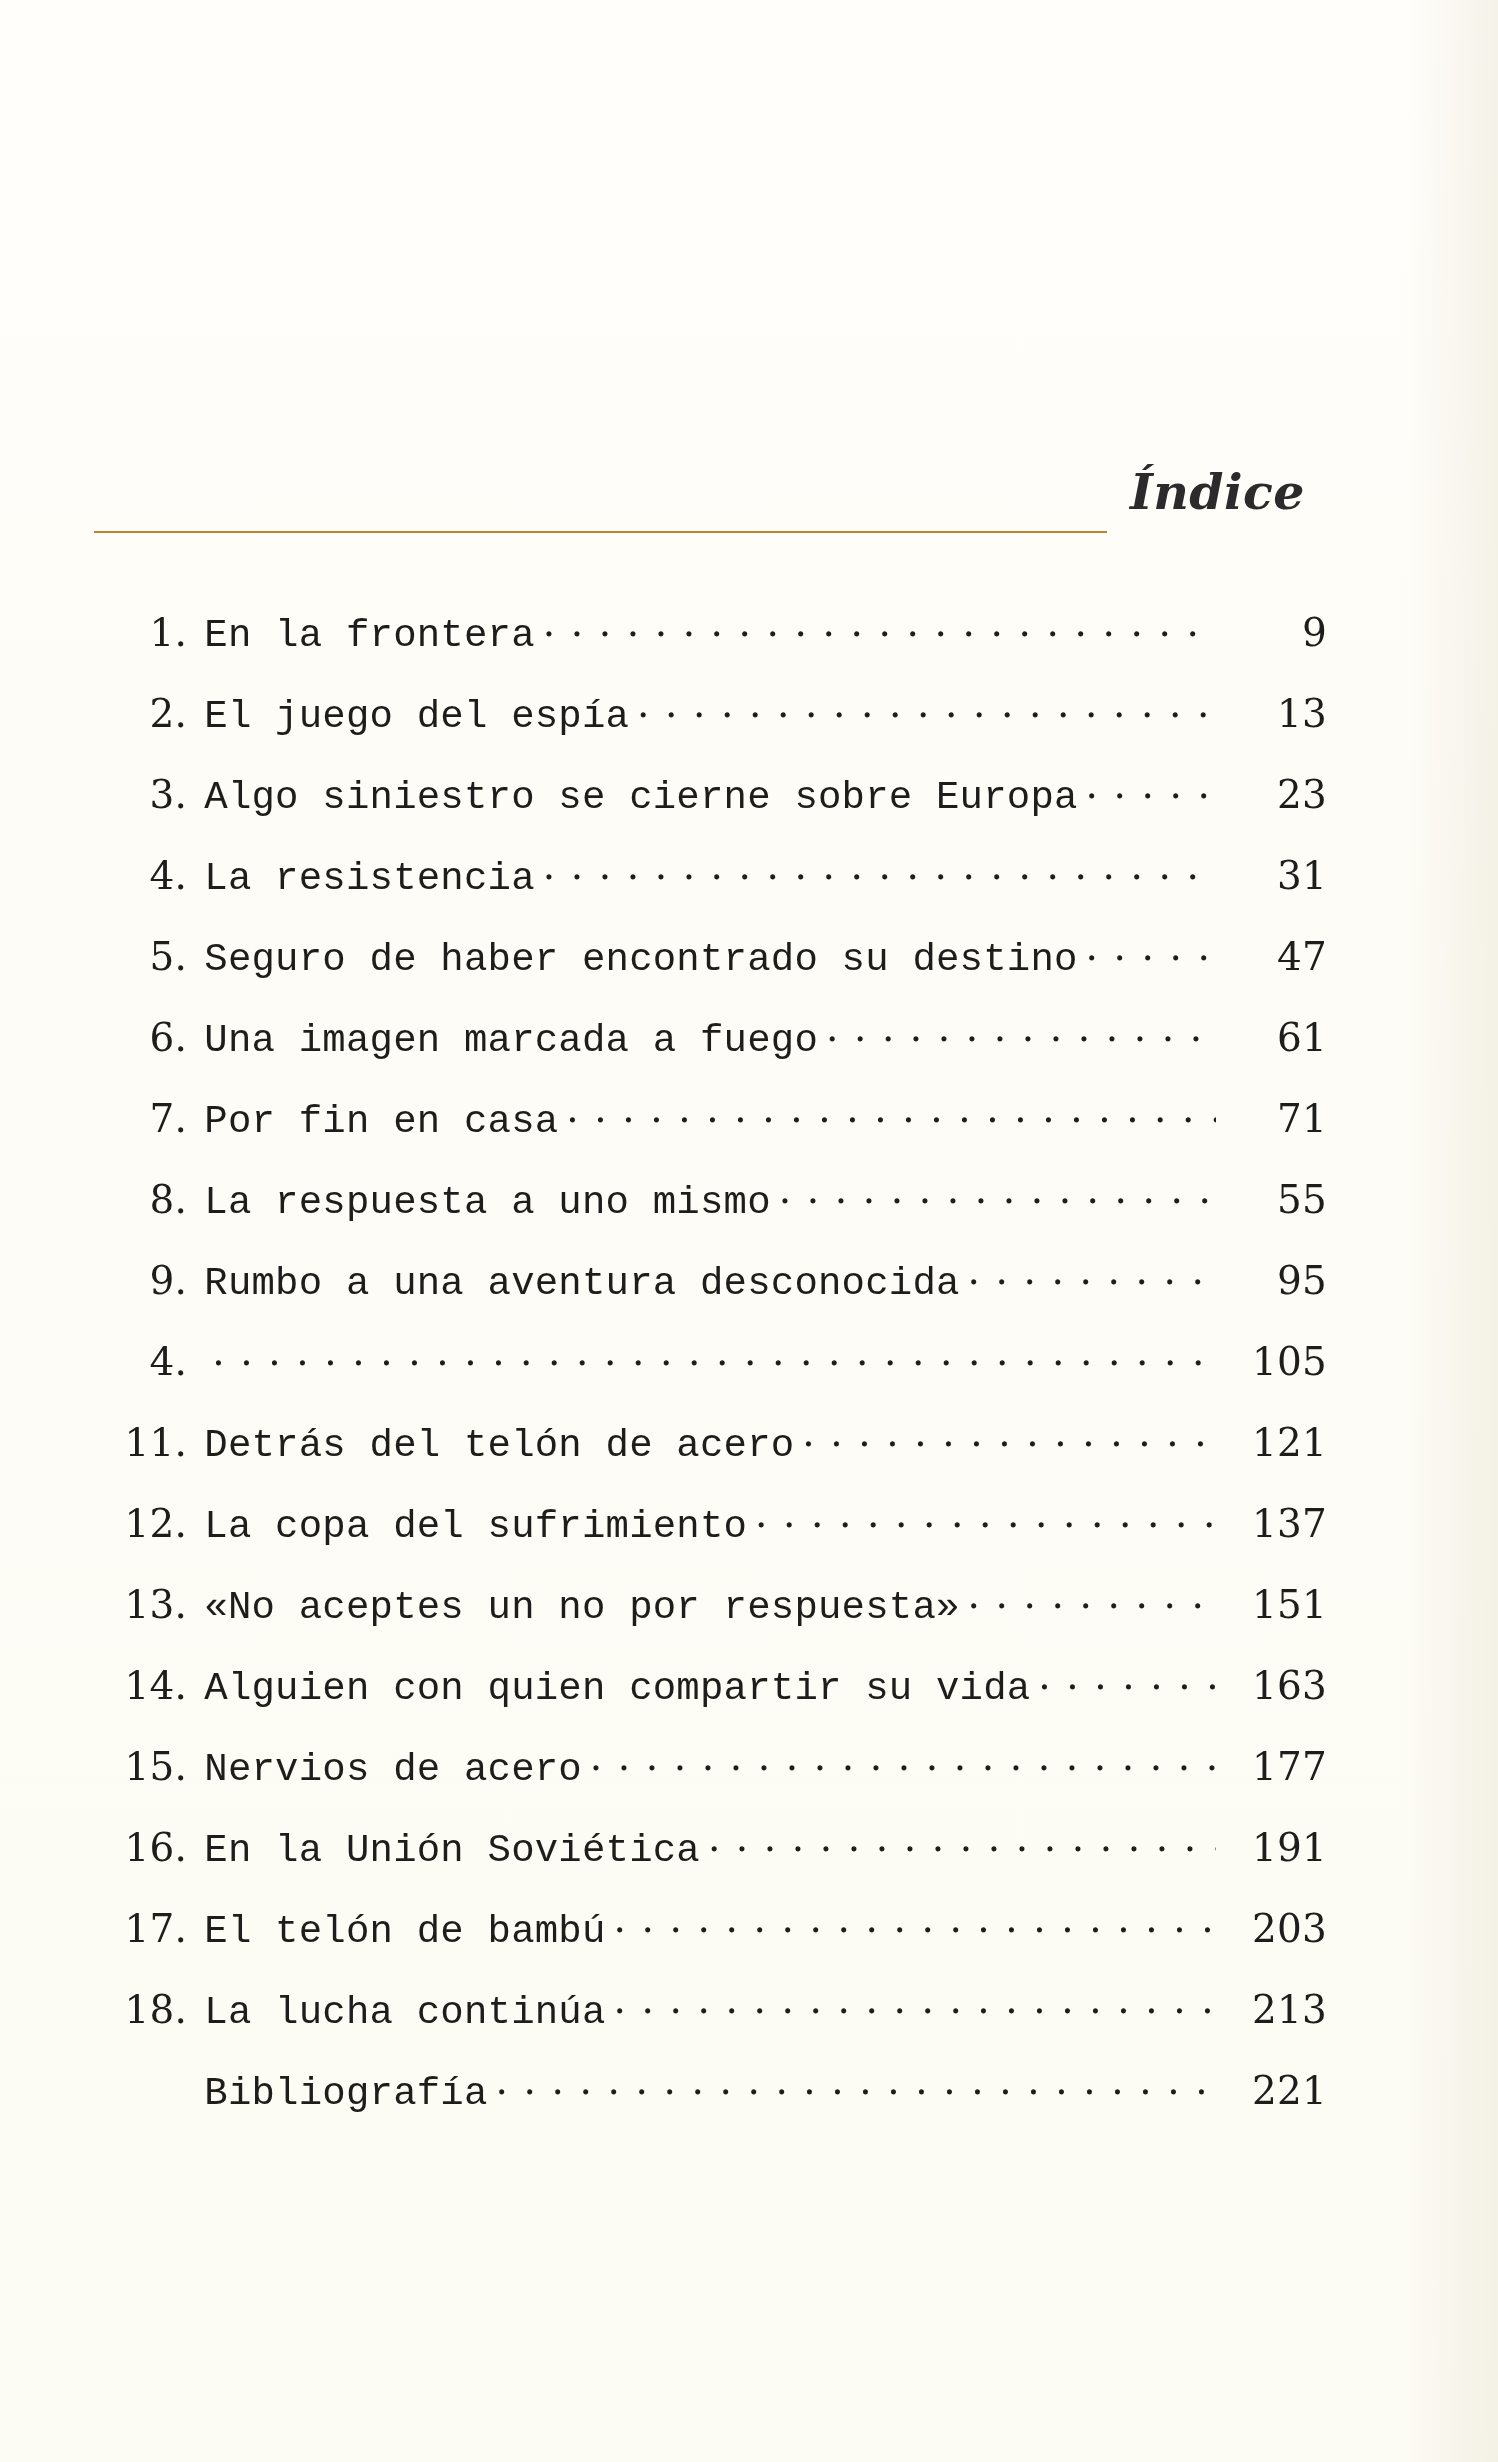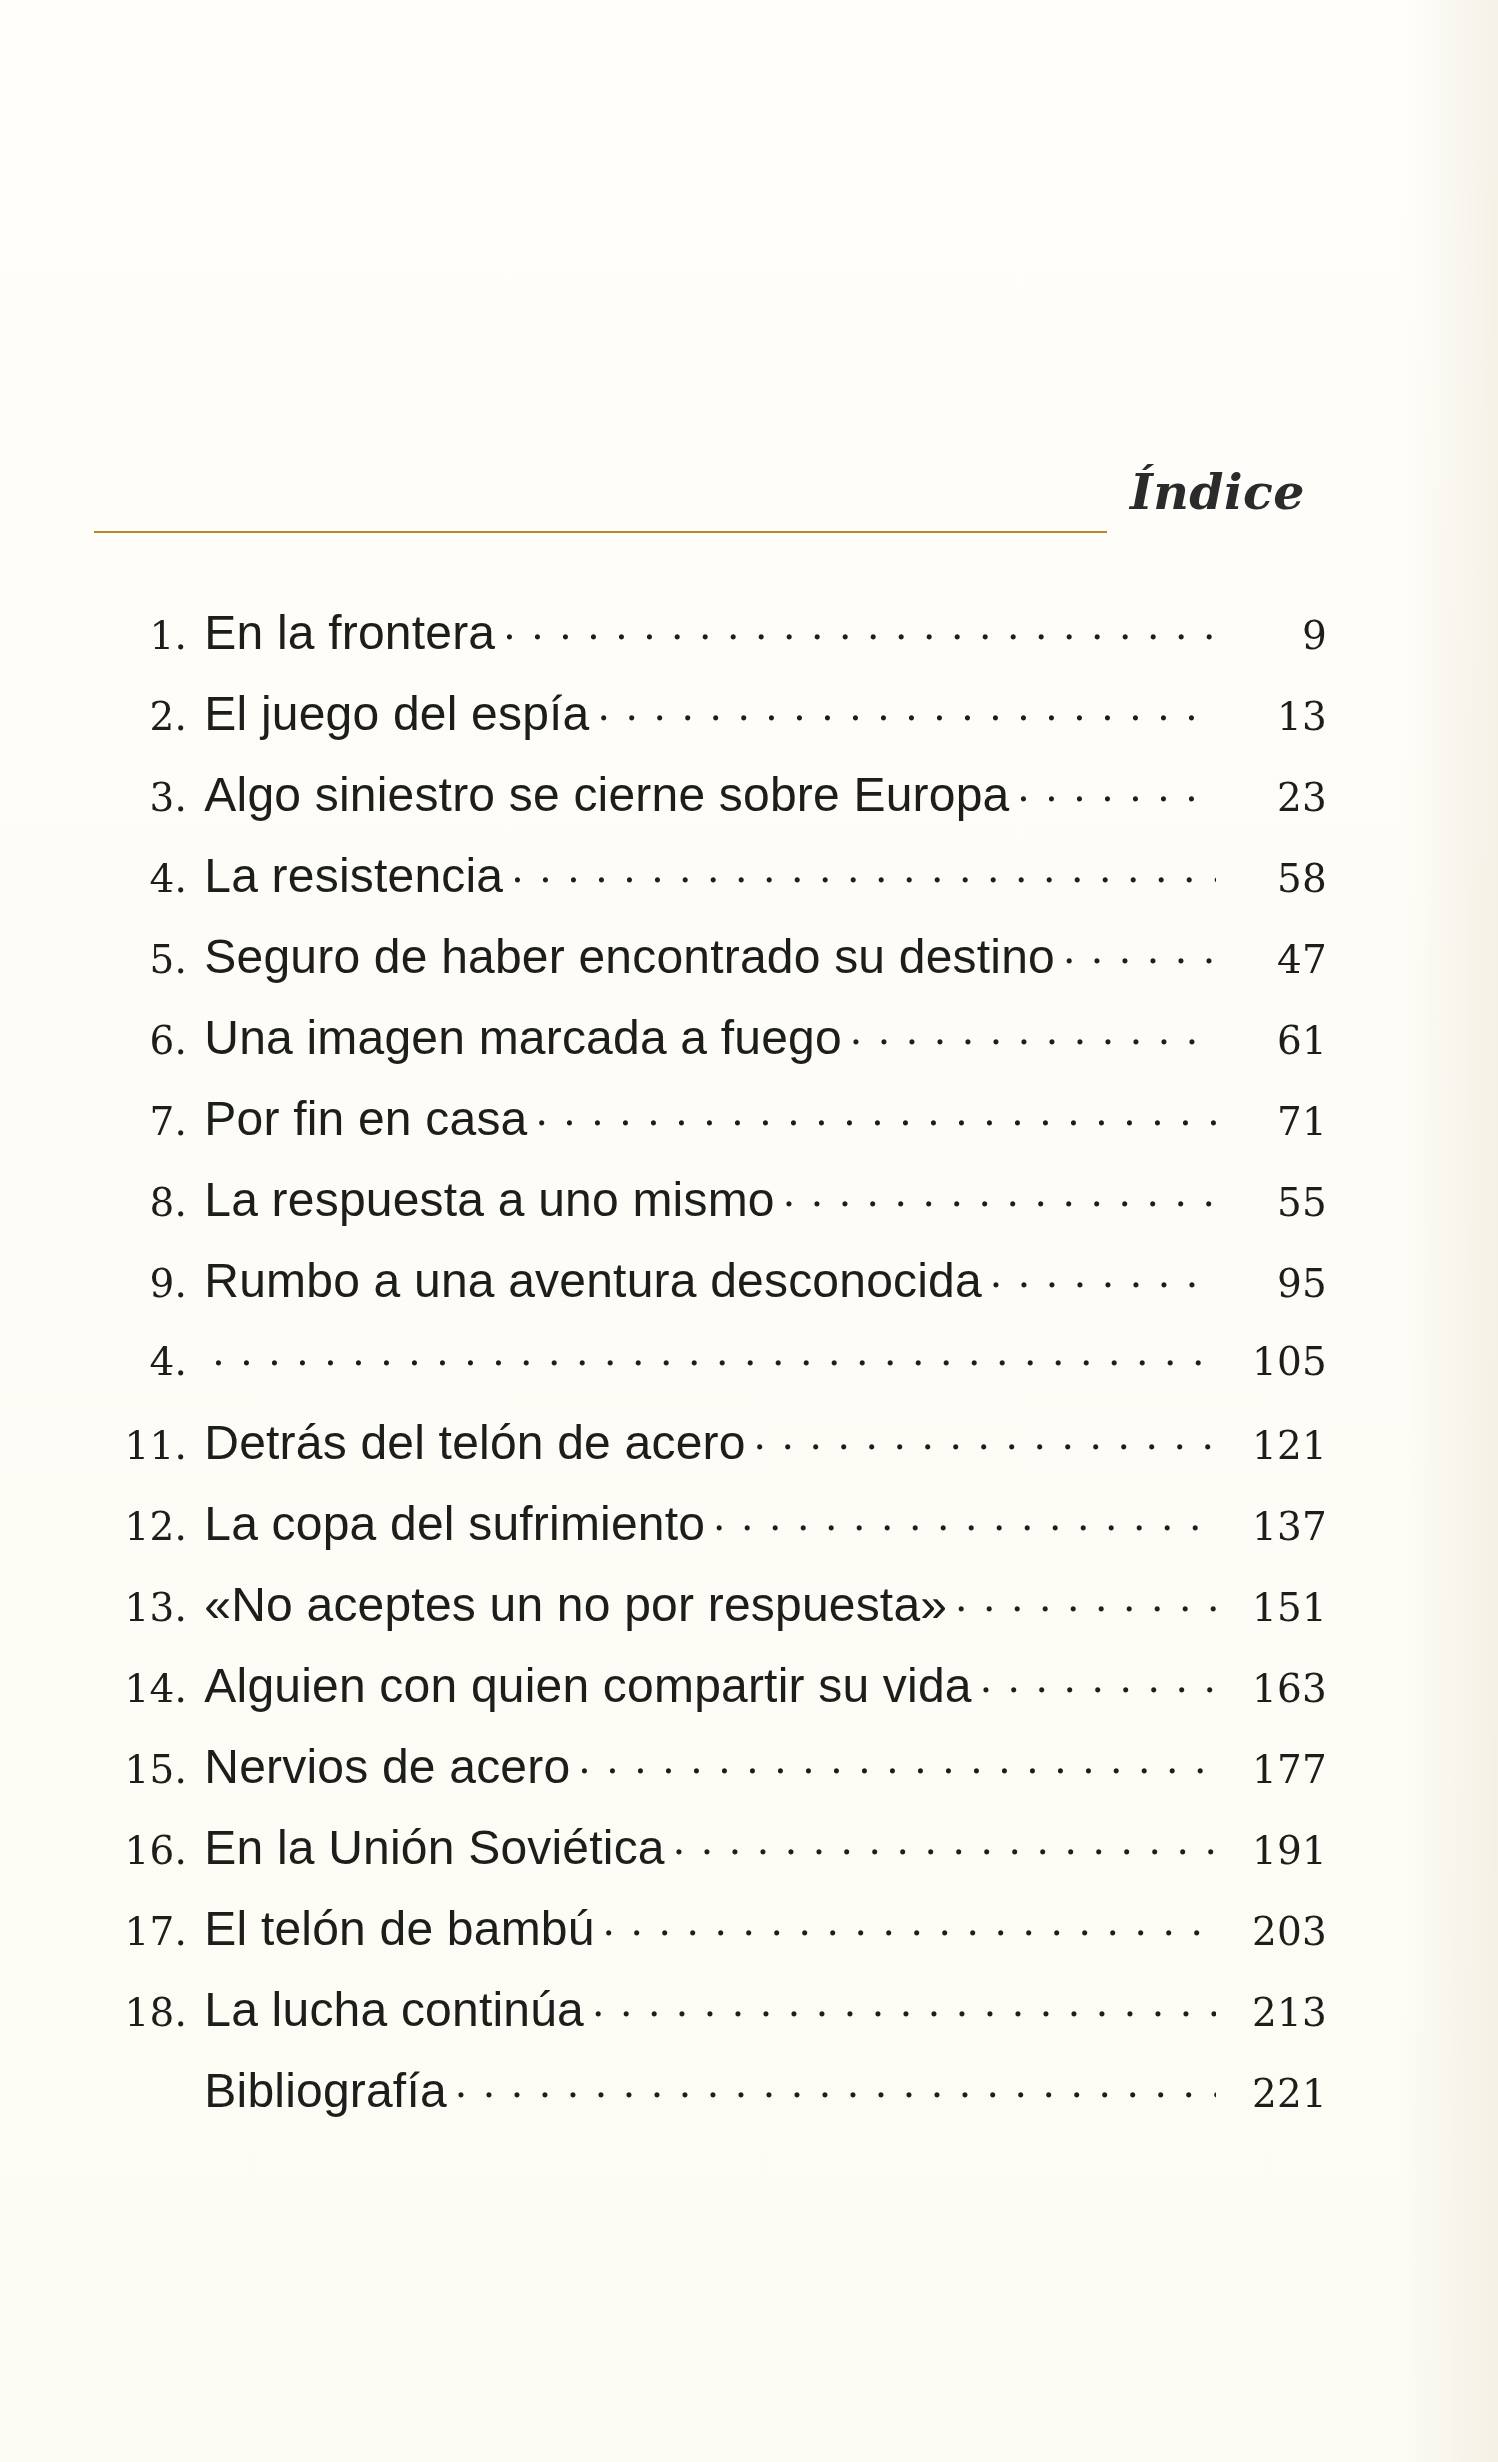--- a/index.html
+++ b/index.html
@@ -99,22 +99,22 @@
     padding-right: 17.3px;
     flex: none;
     font-family: "DejaVu Serif", serif;
     font-size: 39px;
     color: #1d1d1b;
   }
 
   .toc-title {
     flex: none;
     white-space: nowrap;
-    font-family: Liberation Sans, sans-serif;
-    font-size: 48px;
+    font-family: Liberation Mono, monospace;
+    font-size: 39px;
     color: #1d1d1b;
   }
 
   .toc-leader {
     flex: 1 1 auto;
     position: relative;
     height: 1em;
     overflow: hidden;
     margin: 0 9.4px 0 7.9px;
     min-width: 23.6px;
@@ -174,21 +174,21 @@
         <span class="toc-num">3.</span>
         <span class="toc-title">Algo siniestro se cierne sobre Europa</span>
         <span class="toc-leader"></span>
         <span class="toc-page">23</span>
       </div>
 
       <div class="toc-row">
         <span class="toc-num">4.</span>
         <span class="toc-title">La resistencia</span>
         <span class="toc-leader"></span>
-        <span class="toc-page">58</span>
+        <span class="toc-page">31</span>
       </div>
 
       <div class="toc-row">
         <span class="toc-num">5.</span>
         <span class="toc-title">Seguro de haber encontrado su destino</span>
         <span class="toc-leader"></span>
         <span class="toc-page">47</span>
       </div>
 
       <div class="toc-row">

